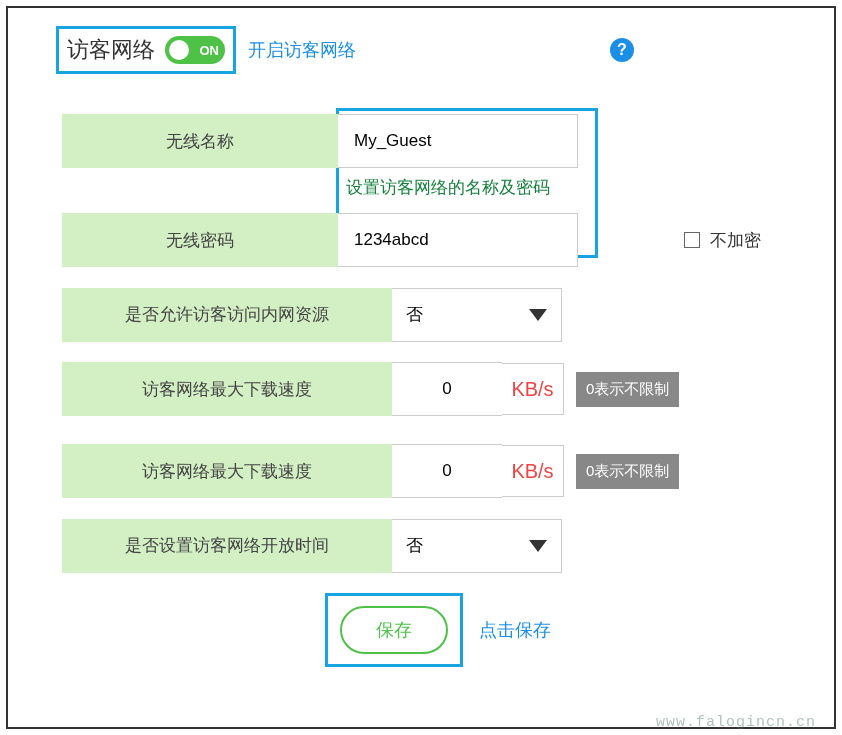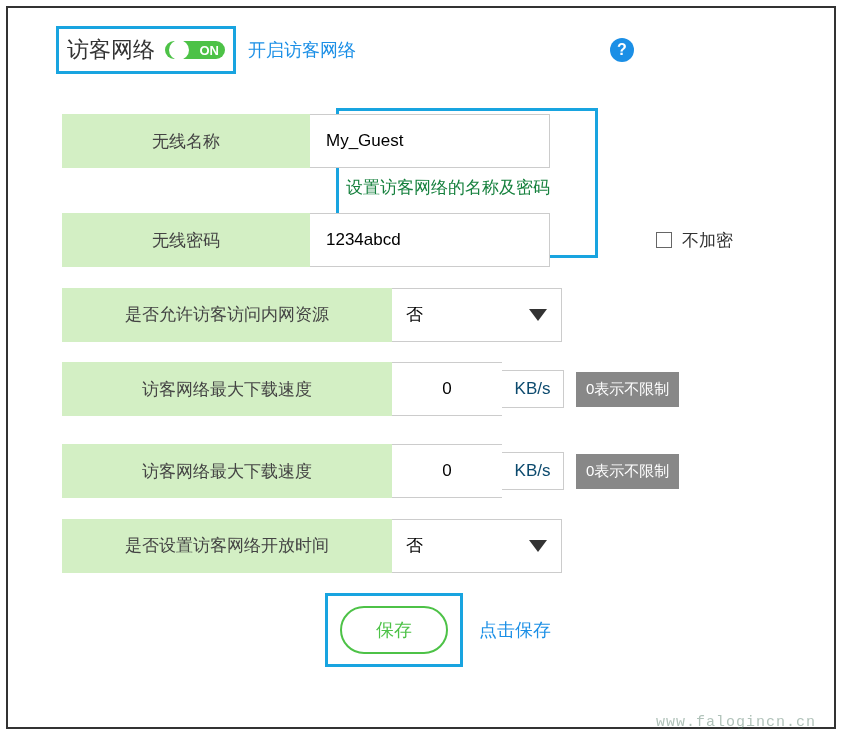--- a/index.html
+++ b/index.html
@@ -29,21 +29,21 @@
       align-items: center;
       gap: 10px;
       margin-left: 28px;
     }
     .page-title {
       font-size: 22px;
       color: #333;
     }
     .toggle {
       width: 60px;
-      height: 18px;
+      height: 28px;
       background: #4dc247;
       border-radius: 14px;
       position: relative;
       display: flex;
       align-items: center;
       justify-content: flex-end;
       padding-right: 6px;
       color: #fff;
       font-size: 13px;
       font-weight: bold;
@@ -85,48 +85,48 @@
     }
     .row.tight { margin-bottom: 0; }
     .field-group {
       display: flex;
       align-items: center;
       height: 54px;
     }
     .label-box {
       background: #d3efc4;
       height: 54px;
-      width: 248px;
+      width: 276px;
       display: flex;
       align-items: center;
       justify-content: center;
       font-size: 17px;
       color: #444;
     }
     .label-wide { width: 330px; }
     .input-box {
       height: 54px;
       border: 1px solid #ccc;
       border-left: none;
       padding: 0 16px;
       font-size: 17px;
       width: 240px;
       outline: none;
     }
     .input-narrow { width: 110px; text-align: center; border-right: none; }
     .unit-box {
-      height: 38px;
+      height: 52px;
       border: 1px solid #ccc;
       border-left: none;
       display: flex;
       align-items: center;
       justify-content: center;
       width: 62px;
-      color: #0c4a6e;
-      font-size: 17px;
+      color: #ef4444;
+      font-size: 20px;
     }
     .annotation-right {
       margin-left: 12px;
       display: flex;
       align-items: center;
       gap: 6px;
       font-size: 17px;
       color: #333;
     }
     .hint-badge {

